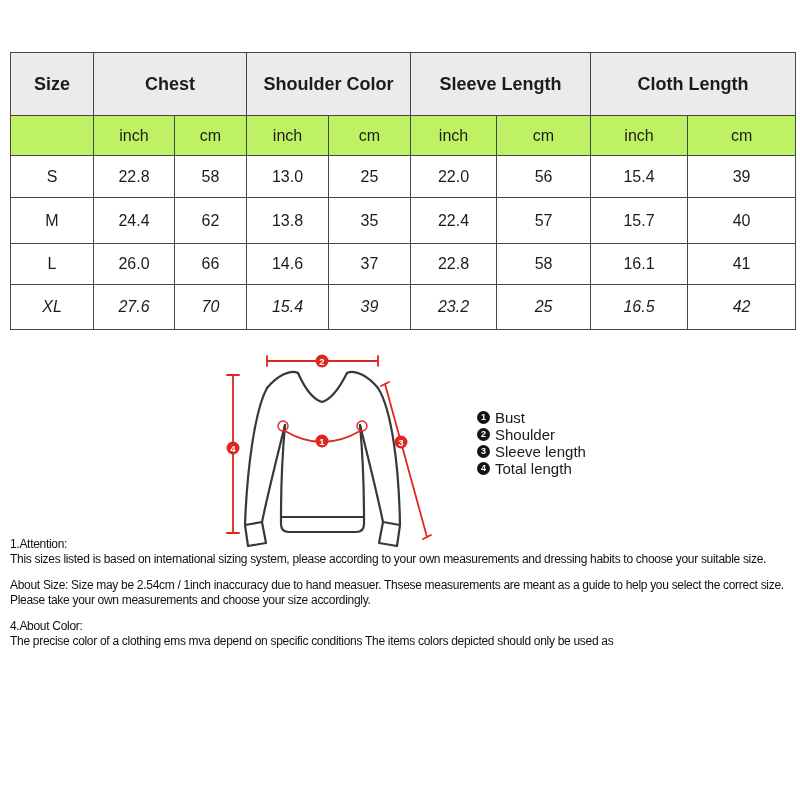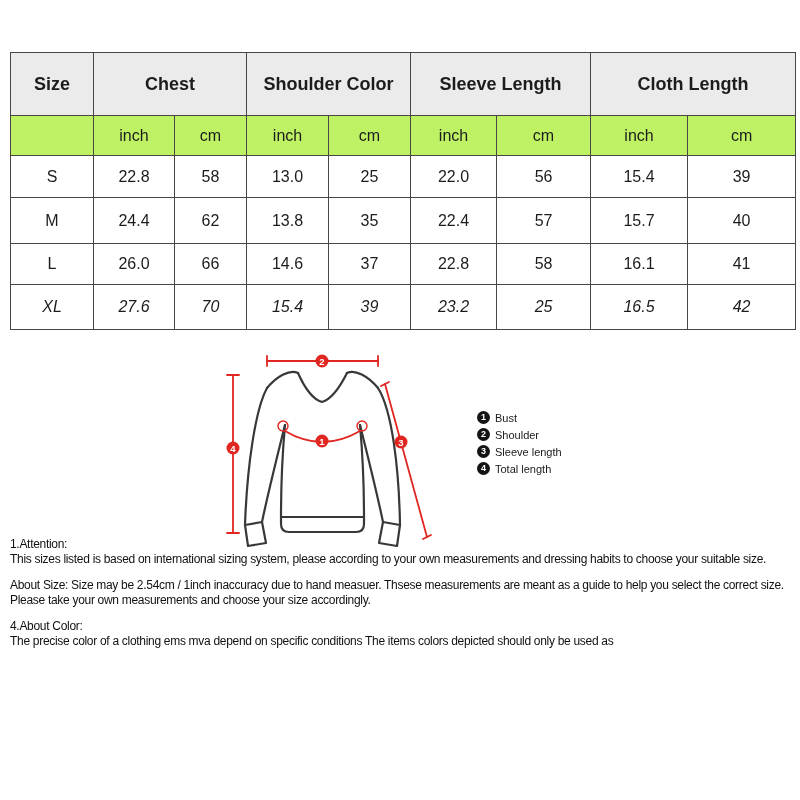--- a/index.html
+++ b/index.html
@@ -64,21 +64,21 @@
     border-radius: 50%;
     background: #141414;
     color: #ffffff;
     font-size: 9px;
     font-weight: bold;
     line-height: 13px;
     text-align: center;
     margin-right: 5px;
     flex: 0 0 13px;
   }
-  .legend-label { font-size: 11px; color: #1a1a1a; }
+  .legend-label { font-size: 15px; color: #1a1a1a; }
 
   
   .notes {
     position: absolute;
     left: 10px; top: 537px;
     width: 788px;
     font-size: 12px;
     letter-spacing: -0.3px;
     line-height: 15px;
     color: #111;

